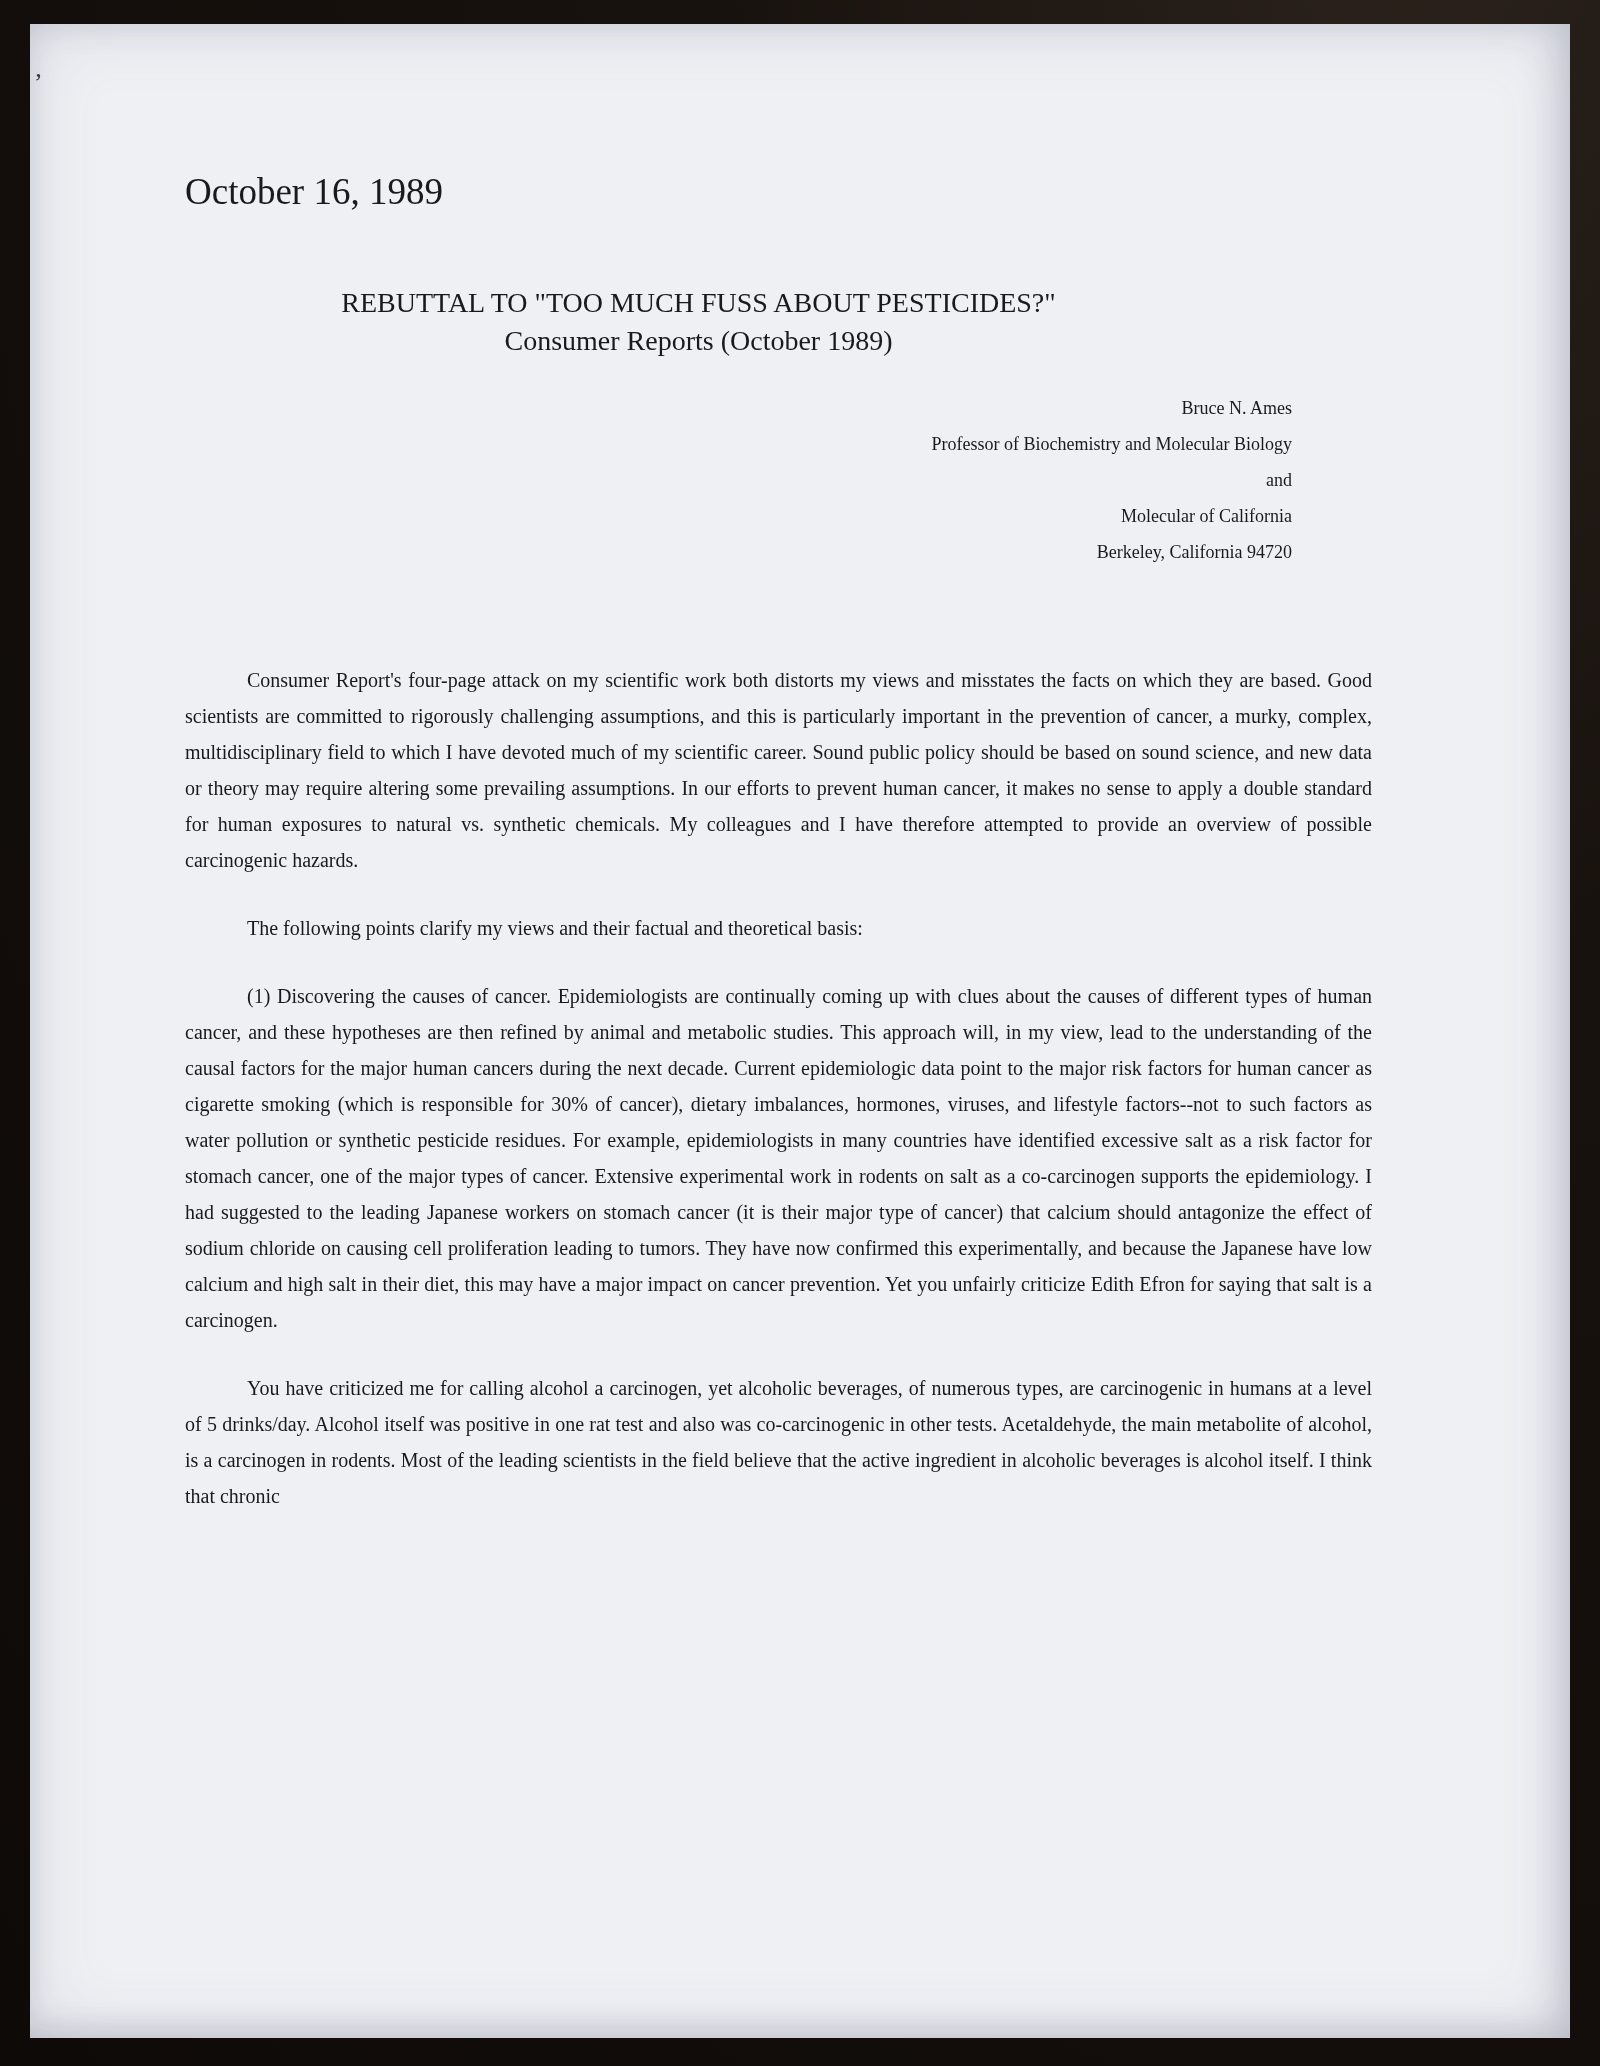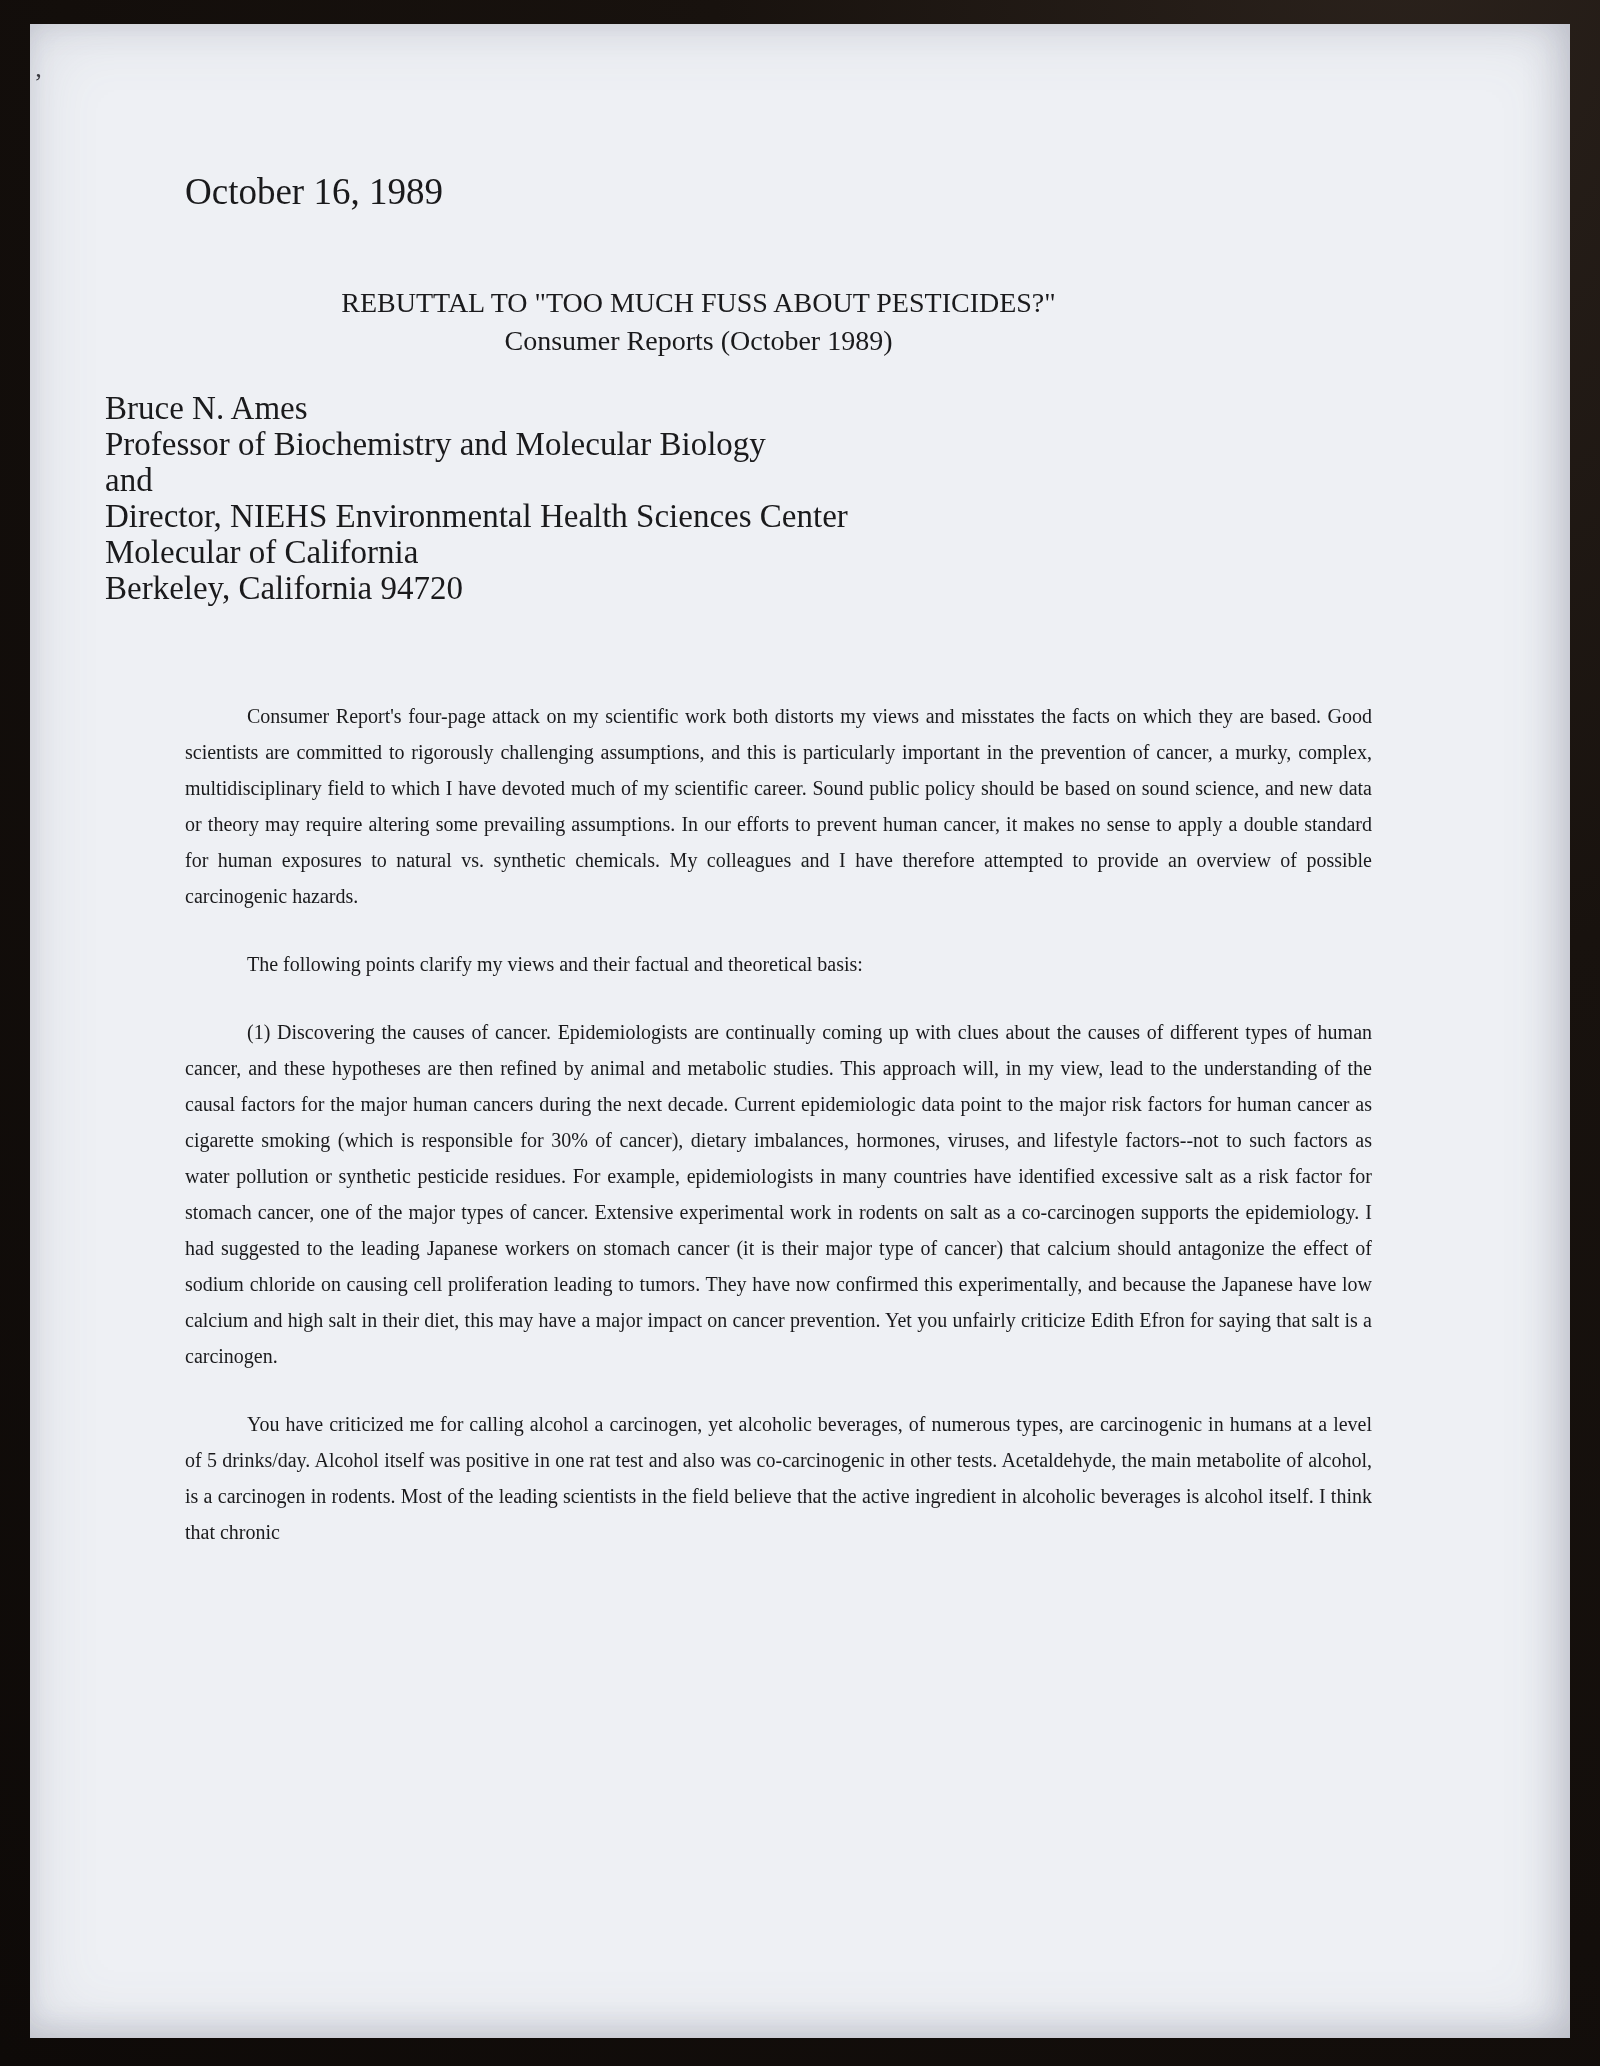--- a/index.html
+++ b/index.html
@@ -48,24 +48,24 @@
   .heading-block {
     margin-top: 74px;
     text-align: center;
     position: relative;
     left: -80px;
     font-size: 28px;
     line-height: 38px;
   }
   .author-block {
     margin-top: 30px;
-    text-align: left;
+    text-align: right;
     position: relative;
     left: -80px;
-    font-size: 33px;
+    font-size: 18px;
     line-height: 36px;
   }
   .body-text {
     margin-top: 92px;
     font-size: 20px;
     line-height: 36px;
     text-align: justify;
   }
   .body-text p {
     margin: 0 0 32px 0;
@@ -85,21 +85,20 @@
 
     <div class="heading-block">
       <div>REBUTTAL TO "TOO MUCH FUSS ABOUT PESTICIDES?"</div>
       <div><span class="italic">Consumer Reports</span><span> (October 1989)</span></div>
     </div>
 
     <div class="author-block">
       <div>Bruce N. Ames</div>
       <div>Professor of Biochemistry and Molecular Biology</div>
       <div>and</div>
-      <div>Director, NIEHS Environmental Health Sciences Center</div>
       <div>Molecular of California</div>
       <div>Berkeley, California  94720</div>
     </div>
 
     <div class="body-text">
       <p><span></span><span class="italic">Consumer Report</span><span>'s four-page attack on my scientific work both distorts my views and misstates the facts on which they are based.  Good scientists are committed to rigorously challenging assumptions, and this is particularly important in the prevention of cancer, a murky, complex, multidisciplinary field to which I have devoted much of my scientific career.  Sound public policy should be based on sound science, and new data or theory may require altering some prevailing assumptions.  In our efforts to prevent human cancer, it makes no sense to apply a double standard for human exposures to natural vs. synthetic chemicals.  My colleagues and I have therefore attempted to provide an overview of possible carcinogenic hazards.</span></p>
 
       <p><span></span><span class="italic"></span><span>The following points clarify my views and their factual and theoretical basis:</span></p>
 
       <p><span>(1) </span><span class="italic">Discovering the causes of cancer.</span><span>  Epidemiologists are continually coming up with clues about the causes of different types of human cancer, and these hypotheses are then refined by animal and metabolic studies.  This approach will, in my view, lead to the understanding of the causal factors for the major human cancers during the next decade.  Current epidemiologic data point to the major risk factors for human cancer as cigarette smoking (which is responsible for 30% of cancer), dietary imbalances, hormones, viruses, and lifestyle factors--not to such factors as water pollution or synthetic pesticide residues.  For example, epidemiologists in many countries have identified excessive salt as a risk factor for stomach cancer, one of the major types of cancer.  Extensive experimental work in rodents on salt as a co-carcinogen supports the epidemiology.  I had suggested to the leading Japanese workers on stomach cancer (it is their major type of cancer) that calcium should antagonize the effect of sodium chloride on causing cell proliferation leading to tumors.  They have now confirmed this experimentally, and because the Japanese have low calcium and high salt in their diet, this may have a major impact on cancer prevention.  Yet you unfairly criticize Edith Efron for saying that salt is a carcinogen.</span></p>

